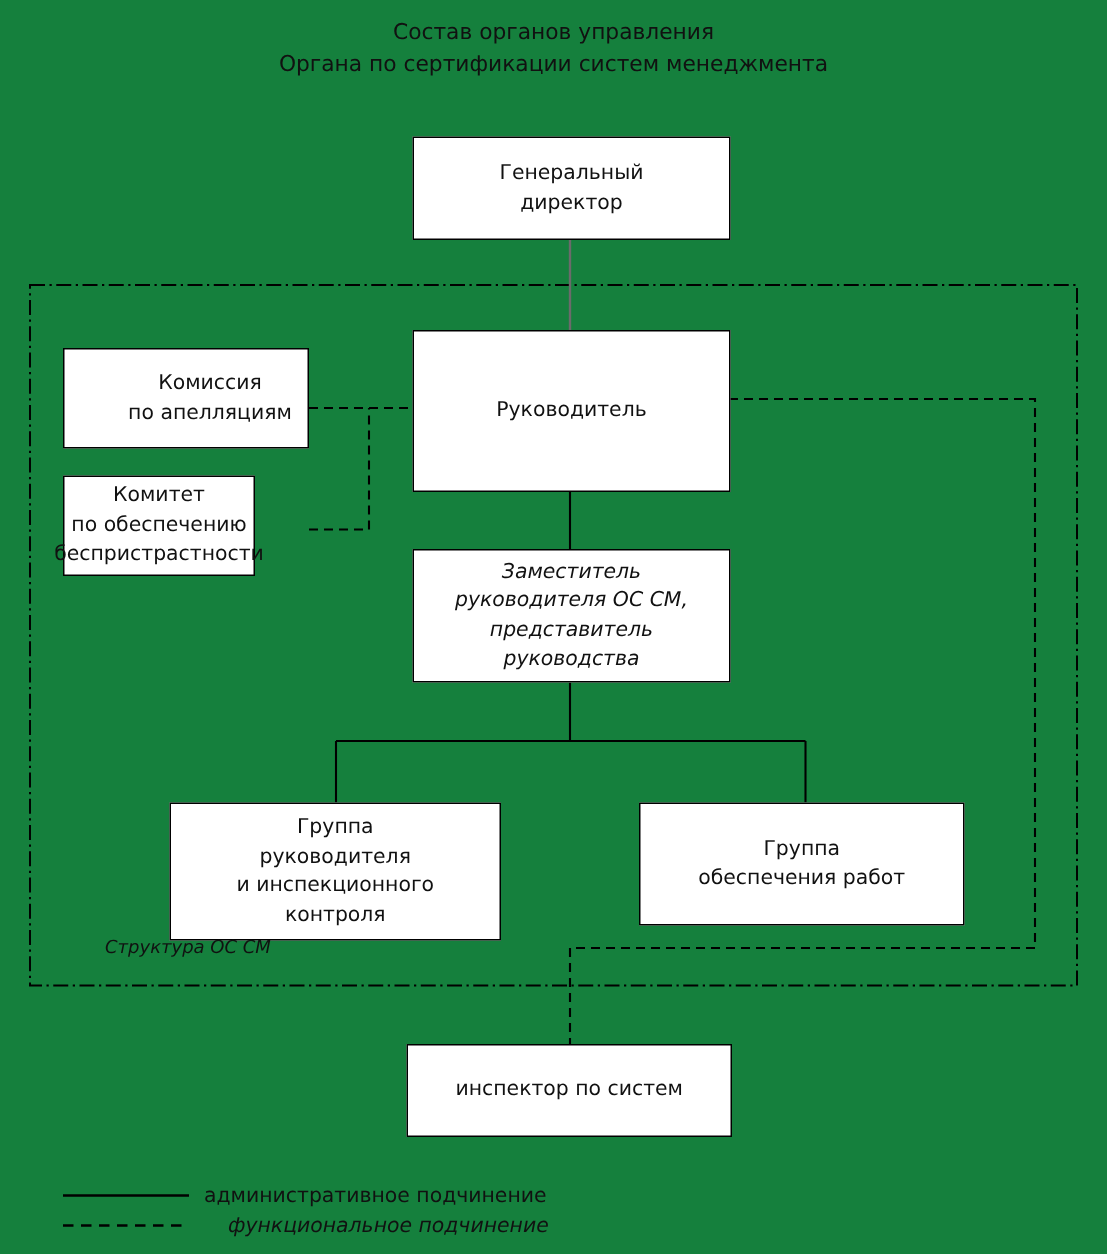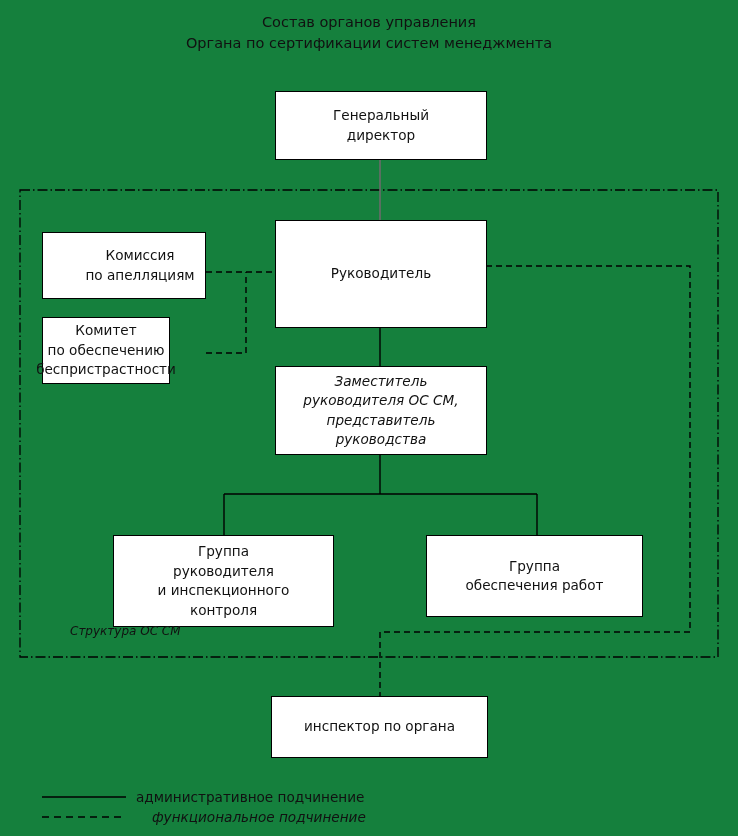--- a/index.html
+++ b/index.html
@@ -159,21 +159,21 @@
 
   <div class="node" style="left:426px; top:535px; width:217px; height:82px;">
     <div>
       <span>Группа</span>
       <span>обеспечения работ</span>
     </div>
   </div>
 
   <div class="node" style="left:271px; top:696px; width:217px; height:62px;">
     <div>
-      <span>инспектор по органа</span>
+      <span>инспектор по систем</span>
     </div>
   </div>
 
   <div class="struct-label" style="left:32px; top:624px;margin-left:38px;">Структура ОС СМ</div>
 
   <div class="legend">
     <div class="legend-text" style="left:136px; top:788px;">административное  подчинение</div>
     <div class="legend-text" style="left:152px; top:808px;font-style:italic;">функциональное подчинение</div>
   </div>
 

